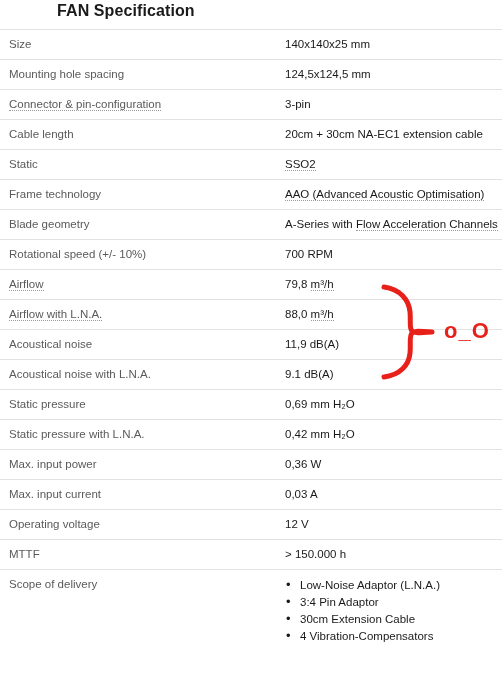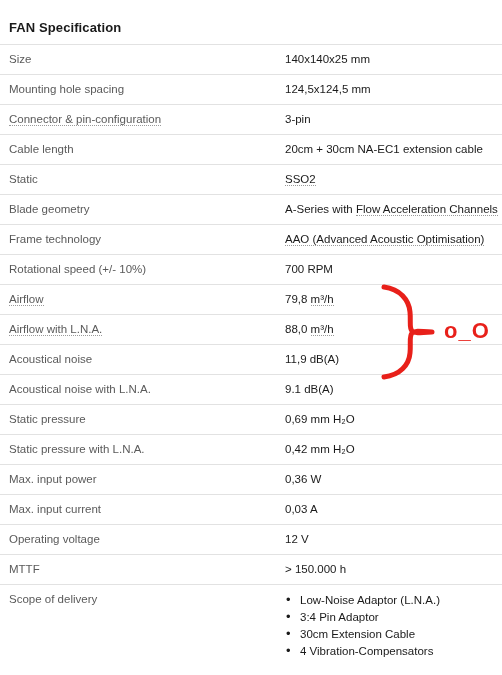--- a/index.html
+++ b/index.html
@@ -15,25 +15,26 @@
     overflow: hidden;
     position: relative;
   }
 
   .spec-panel {
     width: 502px;
     position: relative;
   }
 
   .panel-title {
-    font-size: 13px;
+    font-size: 16px;
     font-weight: bold;
     color: #1a1a1a;
-    padding: 20px 0 9px 9px;
+    padding: 2px 0 9px 9px;
     letter-spacing: 0.1px;
+    margin-left: 48px;
   }
 
   .spec-table {
     width: 100%;
     border-collapse: collapse;
     table-layout: fixed;
   }
 
   .spec-table tr {
     border-top: 1px solid #e2e2e2;
@@ -128,26 +129,26 @@
         </tr>
         <tr>
           <td class="cell-label"><span>Cable length</span></td>
           <td class="cell-value"><span>20cm + 30cm NA-EC1 extension cable</span></td>
         </tr>
         <tr>
           <td class="cell-label"><span>Static</span></td>
           <td class="cell-value"><span class="dotted">SSO2</span></td>
         </tr>
         <tr>
+          <td class="cell-label"><span>Frame technology</span></td>
+          <td class="cell-value"><span class="dotted">AAO (Advanced Acoustic Optimisation)</span></td>
+        </tr>
+        <tr>
           <td class="cell-label"><span>Blade geometry</span></td>
           <td class="cell-value"><span>A-Series with </span><span class="dotted">Flow Acceleration Channels</span></td>
-        </tr>
-        <tr>
-          <td class="cell-label"><span>Frame technology</span></td>
-          <td class="cell-value"><span class="dotted">AAO (Advanced Acoustic Optimisation)</span></td>
         </tr>
         <tr>
           <td class="cell-label"><span>Rotational speed (+/- 10%)</span></td>
           <td class="cell-value"><span>700 RPM</span></td>
         </tr>
         <tr>
           <td class="cell-label"><span class="dotted">Airflow</span></td>
           <td class="cell-value"><span>79,8 </span><span class="dotted">m³/h</span></td>
         </tr>
         <tr>

